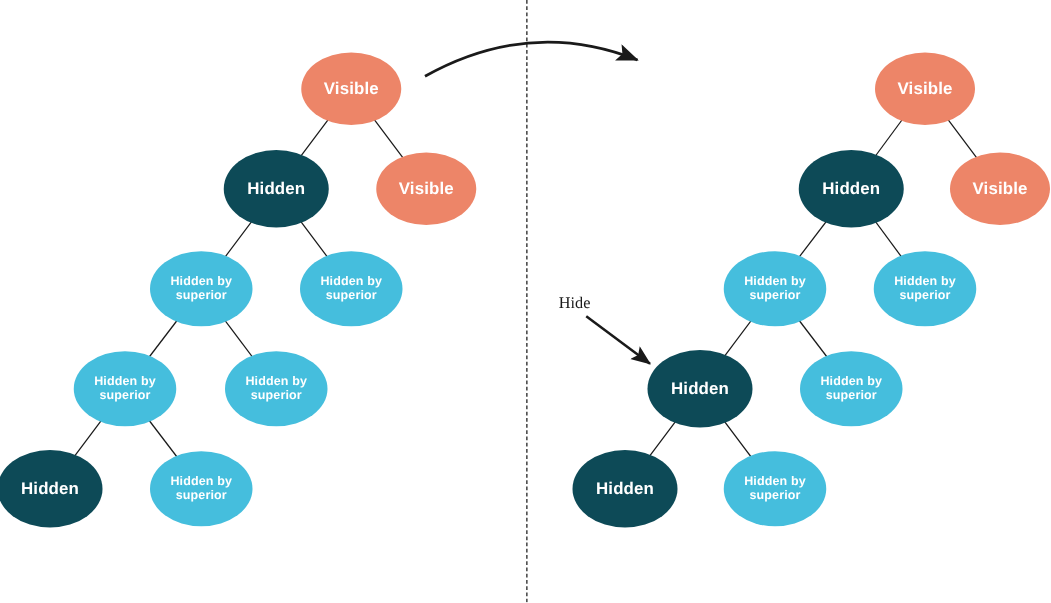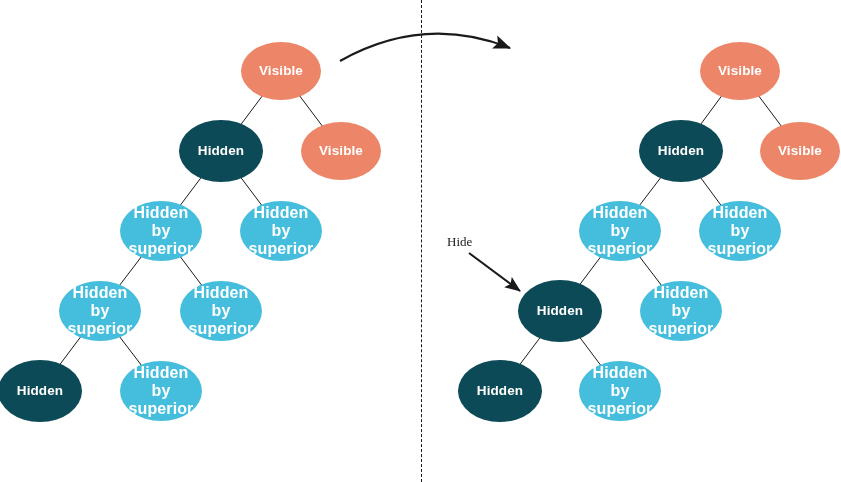--- a/index.html
+++ b/index.html
@@ -47,21 +47,21 @@
   }
   .node .node-label {
     display: block;
     padding: 0 4px;
     white-space: pre-line;
   }
   .node.single {
     font-size: 13.5px;
   }
   .node.double {
-    font-size: 16px;
+    font-size: 10px;
   }
   .divider {
     position: absolute;
     top: 0;
     width: 0;
     height: 482px;
     border-left: 1px dashed #1a1a1a;
   }
   .callout-label {
     position: absolute;

